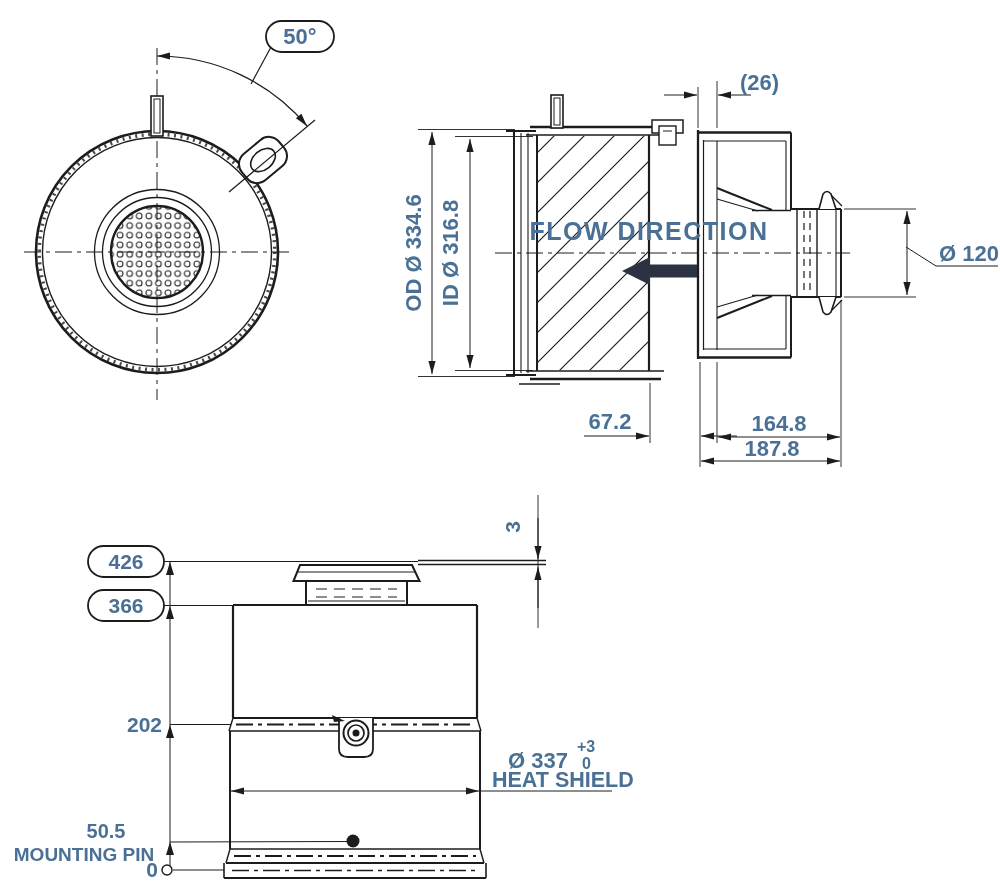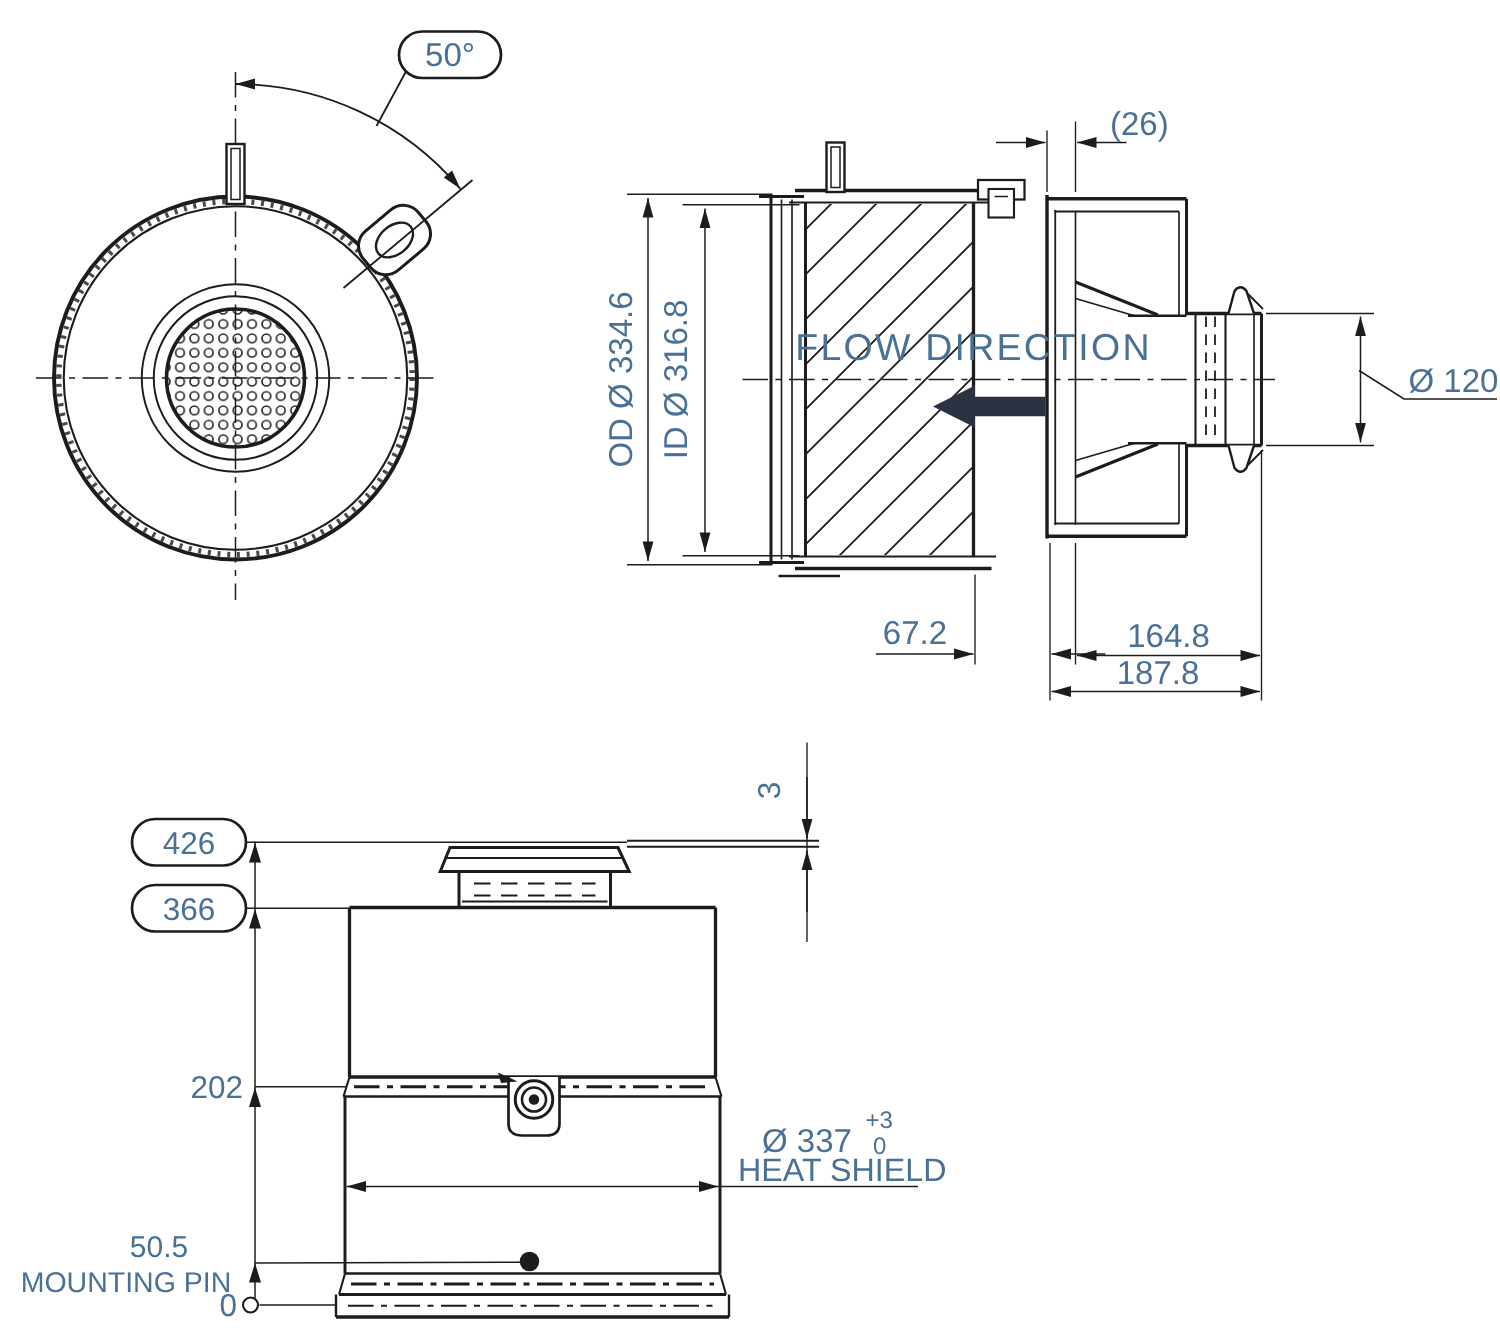--- a/index.html
+++ b/index.html
@@ -2,21 +2,21 @@
 <html><head>
 <meta charset="utf-8">
 <style>
   :root{
     --line:#1c1c1c;
     --dim-text:#4a7195;
     --flow-arrow:#2b3342;
     --bg:#ffffff;
   }
   html,body{margin:0;padding:0;background:var(--bg);}
-  .stage{position:relative;width:1000px;height:890px;background:var(--bg);overflow:hidden;}
+  .stage{position:relative;width:1000px;height:890px;background:var(--bg);overflow:hidden;font-weight:bold;}
   svg{display:block;}
   svg text{
     font-family:"Liberation Sans", sans-serif;
     fill:var(--dim-text);
   }
   .cl{stroke-dasharray:17 5 4 5;}
   .dash{stroke-dasharray:11 7;}
 </style>
 </head>
 <body>

